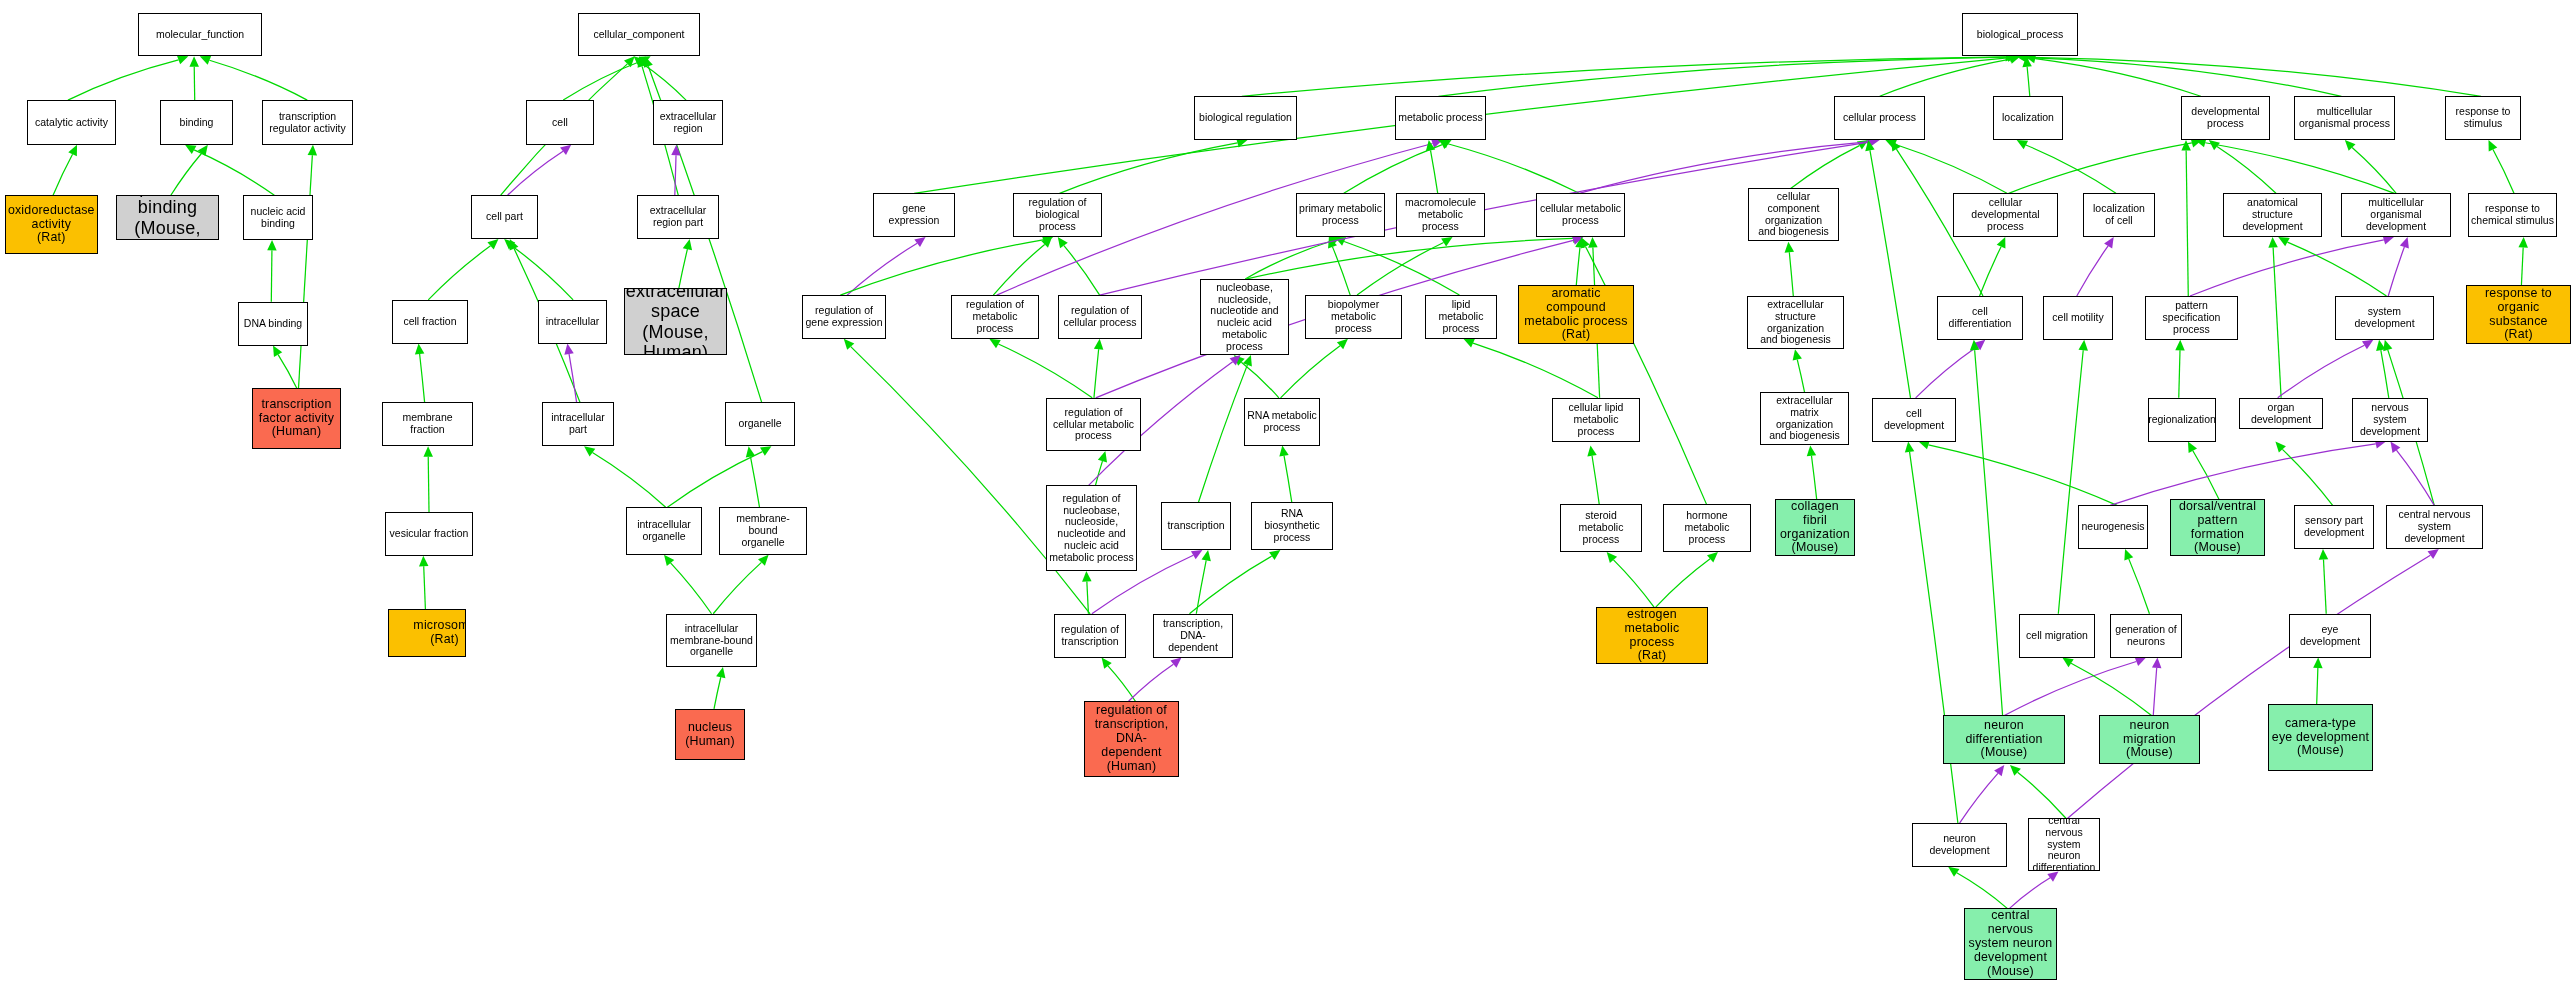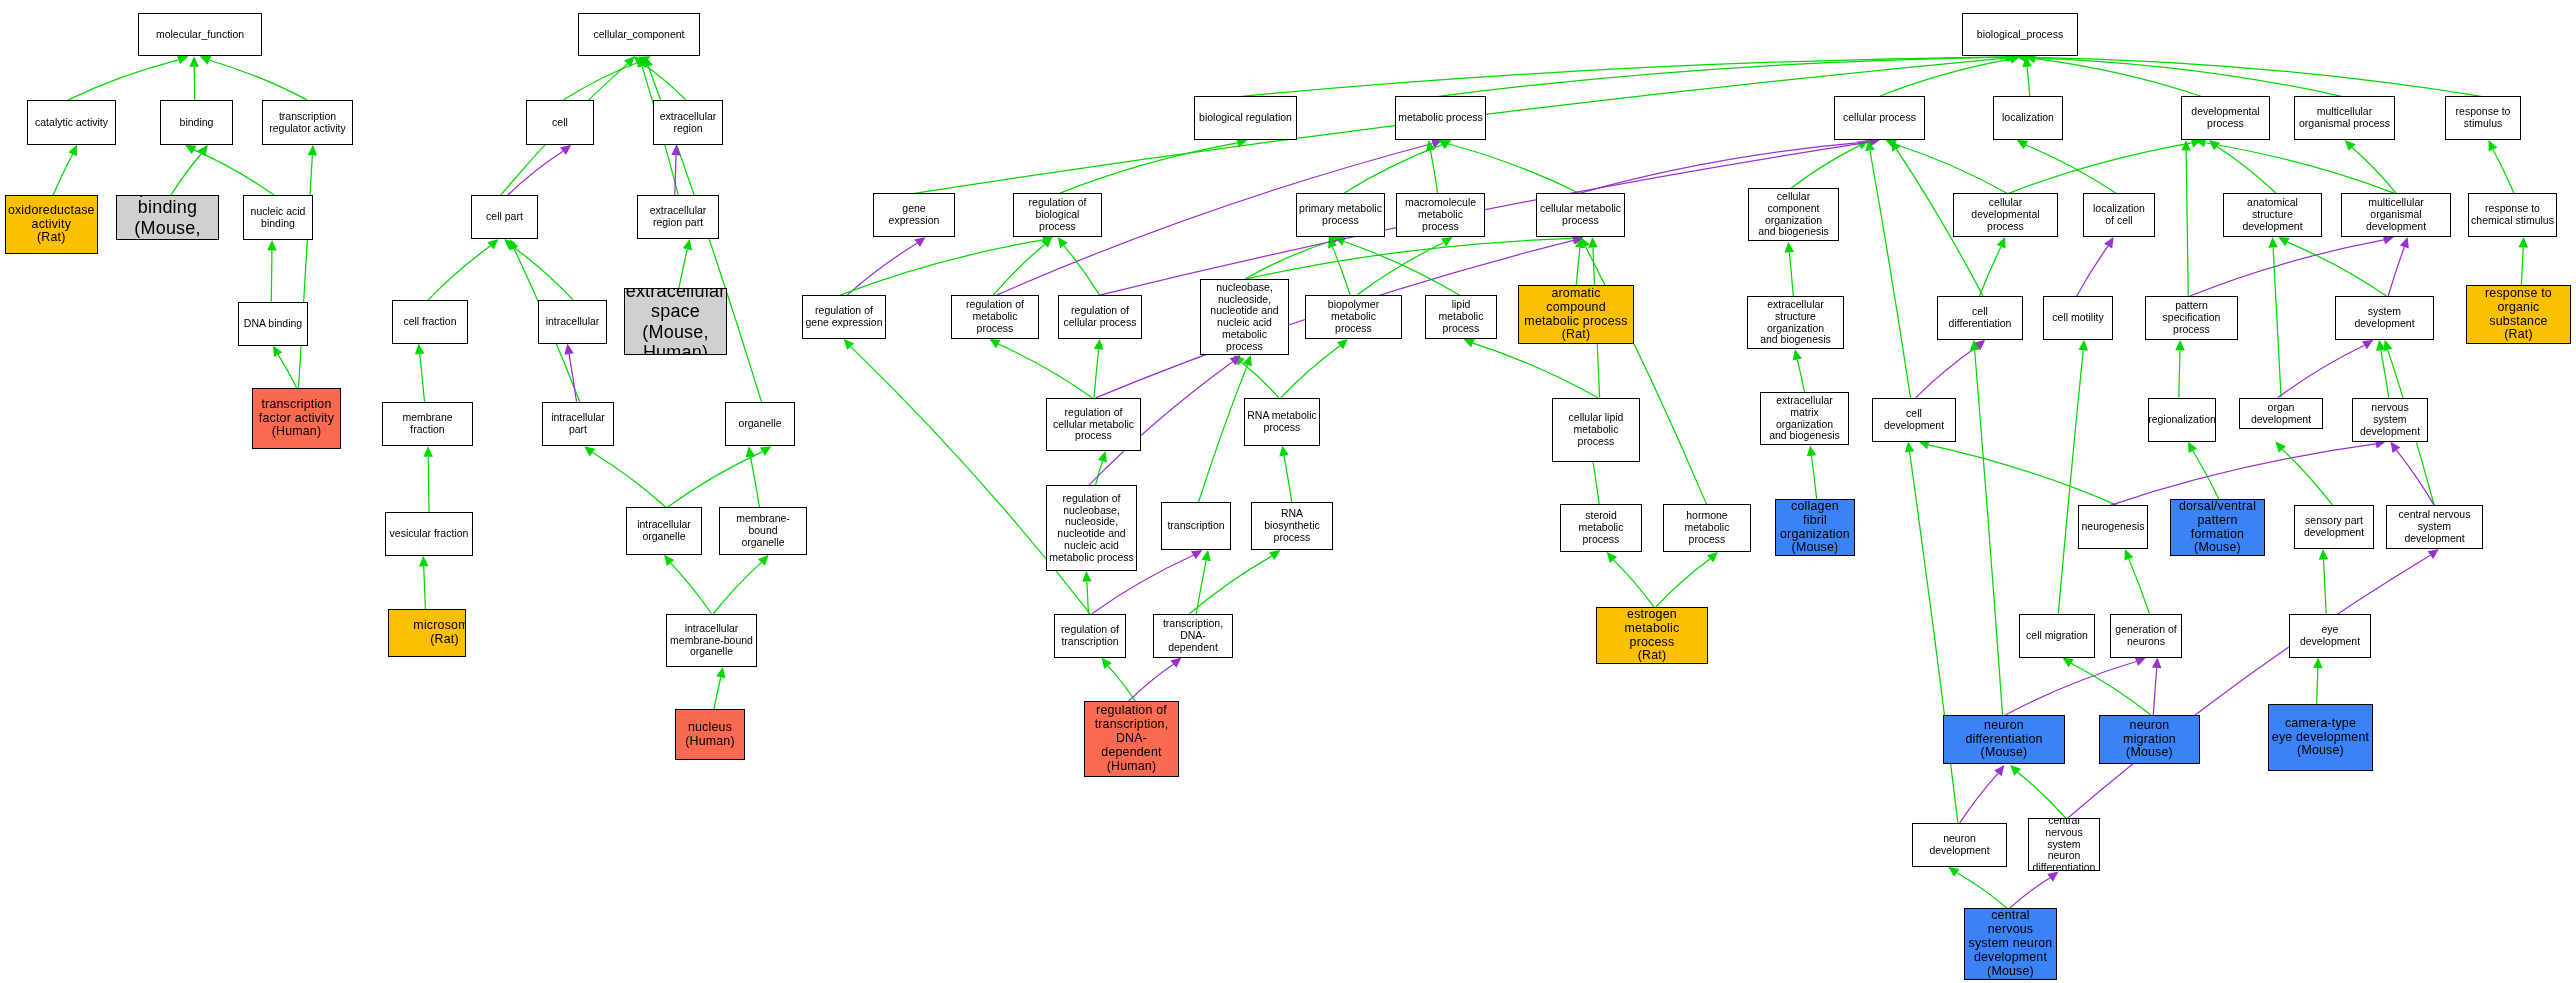--- a/index.html
+++ b/index.html
@@ -25,21 +25,21 @@
     line-height:1.12;
     color:#000000;
     font-size:10.5px;
     padding:1px 1.9px;
     white-space:pre-line;
     overflow:hidden;
   }
   .node.gray{background:#d0d0d0;font-size:18px;letter-spacing:0.2px;}
   .node.red{background:#fa6a50;font-size:12.4px;letter-spacing:0.2px;}
   .node.orange{background:#fbc000;font-size:12.4px;letter-spacing:0.2px;}
-  .node.blue{background:#3b82f6;font-size:12.4px;letter-spacing:0.2px;}
+  .node.blue{background:#86efac;font-size:12.4px;letter-spacing:0.2px;}
 </style>
 </head>
 <body>
 
 <div id="canvas">
   <svg id="edges" xmlns="http://www.w3.org/2000/svg" viewBox="0 0 2708 1034" width="2576" height="984">
       <path d="M 71.4 105 Q 125.73265946623692 78.5610753914147 187.66131893247385 62.75655078282941" stroke="#00d800" stroke-width="1.3" fill="none"></path>
       <polygon points="198,59 189.3688420155781,67.45595126806857 185.95379584936958,58.05715029759025" fill="#00d800"></polygon>
       <path d="M 204.7 105 Q 204.45468596319745 87.46996329583378 204.16737192639494 69.99872659166755" stroke="#00d800" stroke-width="1.3" fill="none"></path>
       <polygon points="204,59 209.16679310442564,69.92264844330622 199.16795074836423,70.07480474002888" fill="#00d800"></polygon>
@@ -388,21 +388,21 @@
 process</div>
     <div class="node" style="left: 2335px; top: 296px; width: 99px; height: 44px;">system development</div>
     <div class="node orange" style="left: 2466px; top: 285px; width: 105px; height: 59px;">response to
 organic substance
 (Rat)</div>
     <div class="node" style="left: 1046px; top: 398px; width: 95px; height: 53px;">regulation of
 cellular metabolic
 process</div>
     <div class="node" style="left: 1244px; top: 398px; width: 76px; height: 48px;">RNA metabolic
 process</div>
-    <div class="node" style="left: 1552px; top: 398px; width: 88px; height: 64px;">cellular lipid
+    <div class="node" style="left: 1552px; top: 398px; width: 88px; height: 44px;">cellular lipid
 metabolic process</div>
     <div class="node" style="left: 1760px; top: 392px; width: 89px; height: 53px;">extracellular
 matrix organization
 and biogenesis</div>
     <div class="node" style="left: 1872px; top: 398px; width: 84px; height: 44px;">cell development</div>
     <div class="node" style="left: 2148px; top: 398px; width: 68px; height: 44px;">regionalization</div>
     <div class="node" style="left: 2239px; top: 398px; width: 84px; height: 31px;">organ development</div>
     <div class="node" style="left: 2352px; top: 398px; width: 76px; height: 44px;">nervous system
 development</div>
     <div class="node" style="left: 1046px; top: 485px; width: 91px; height: 86px;">regulation of

